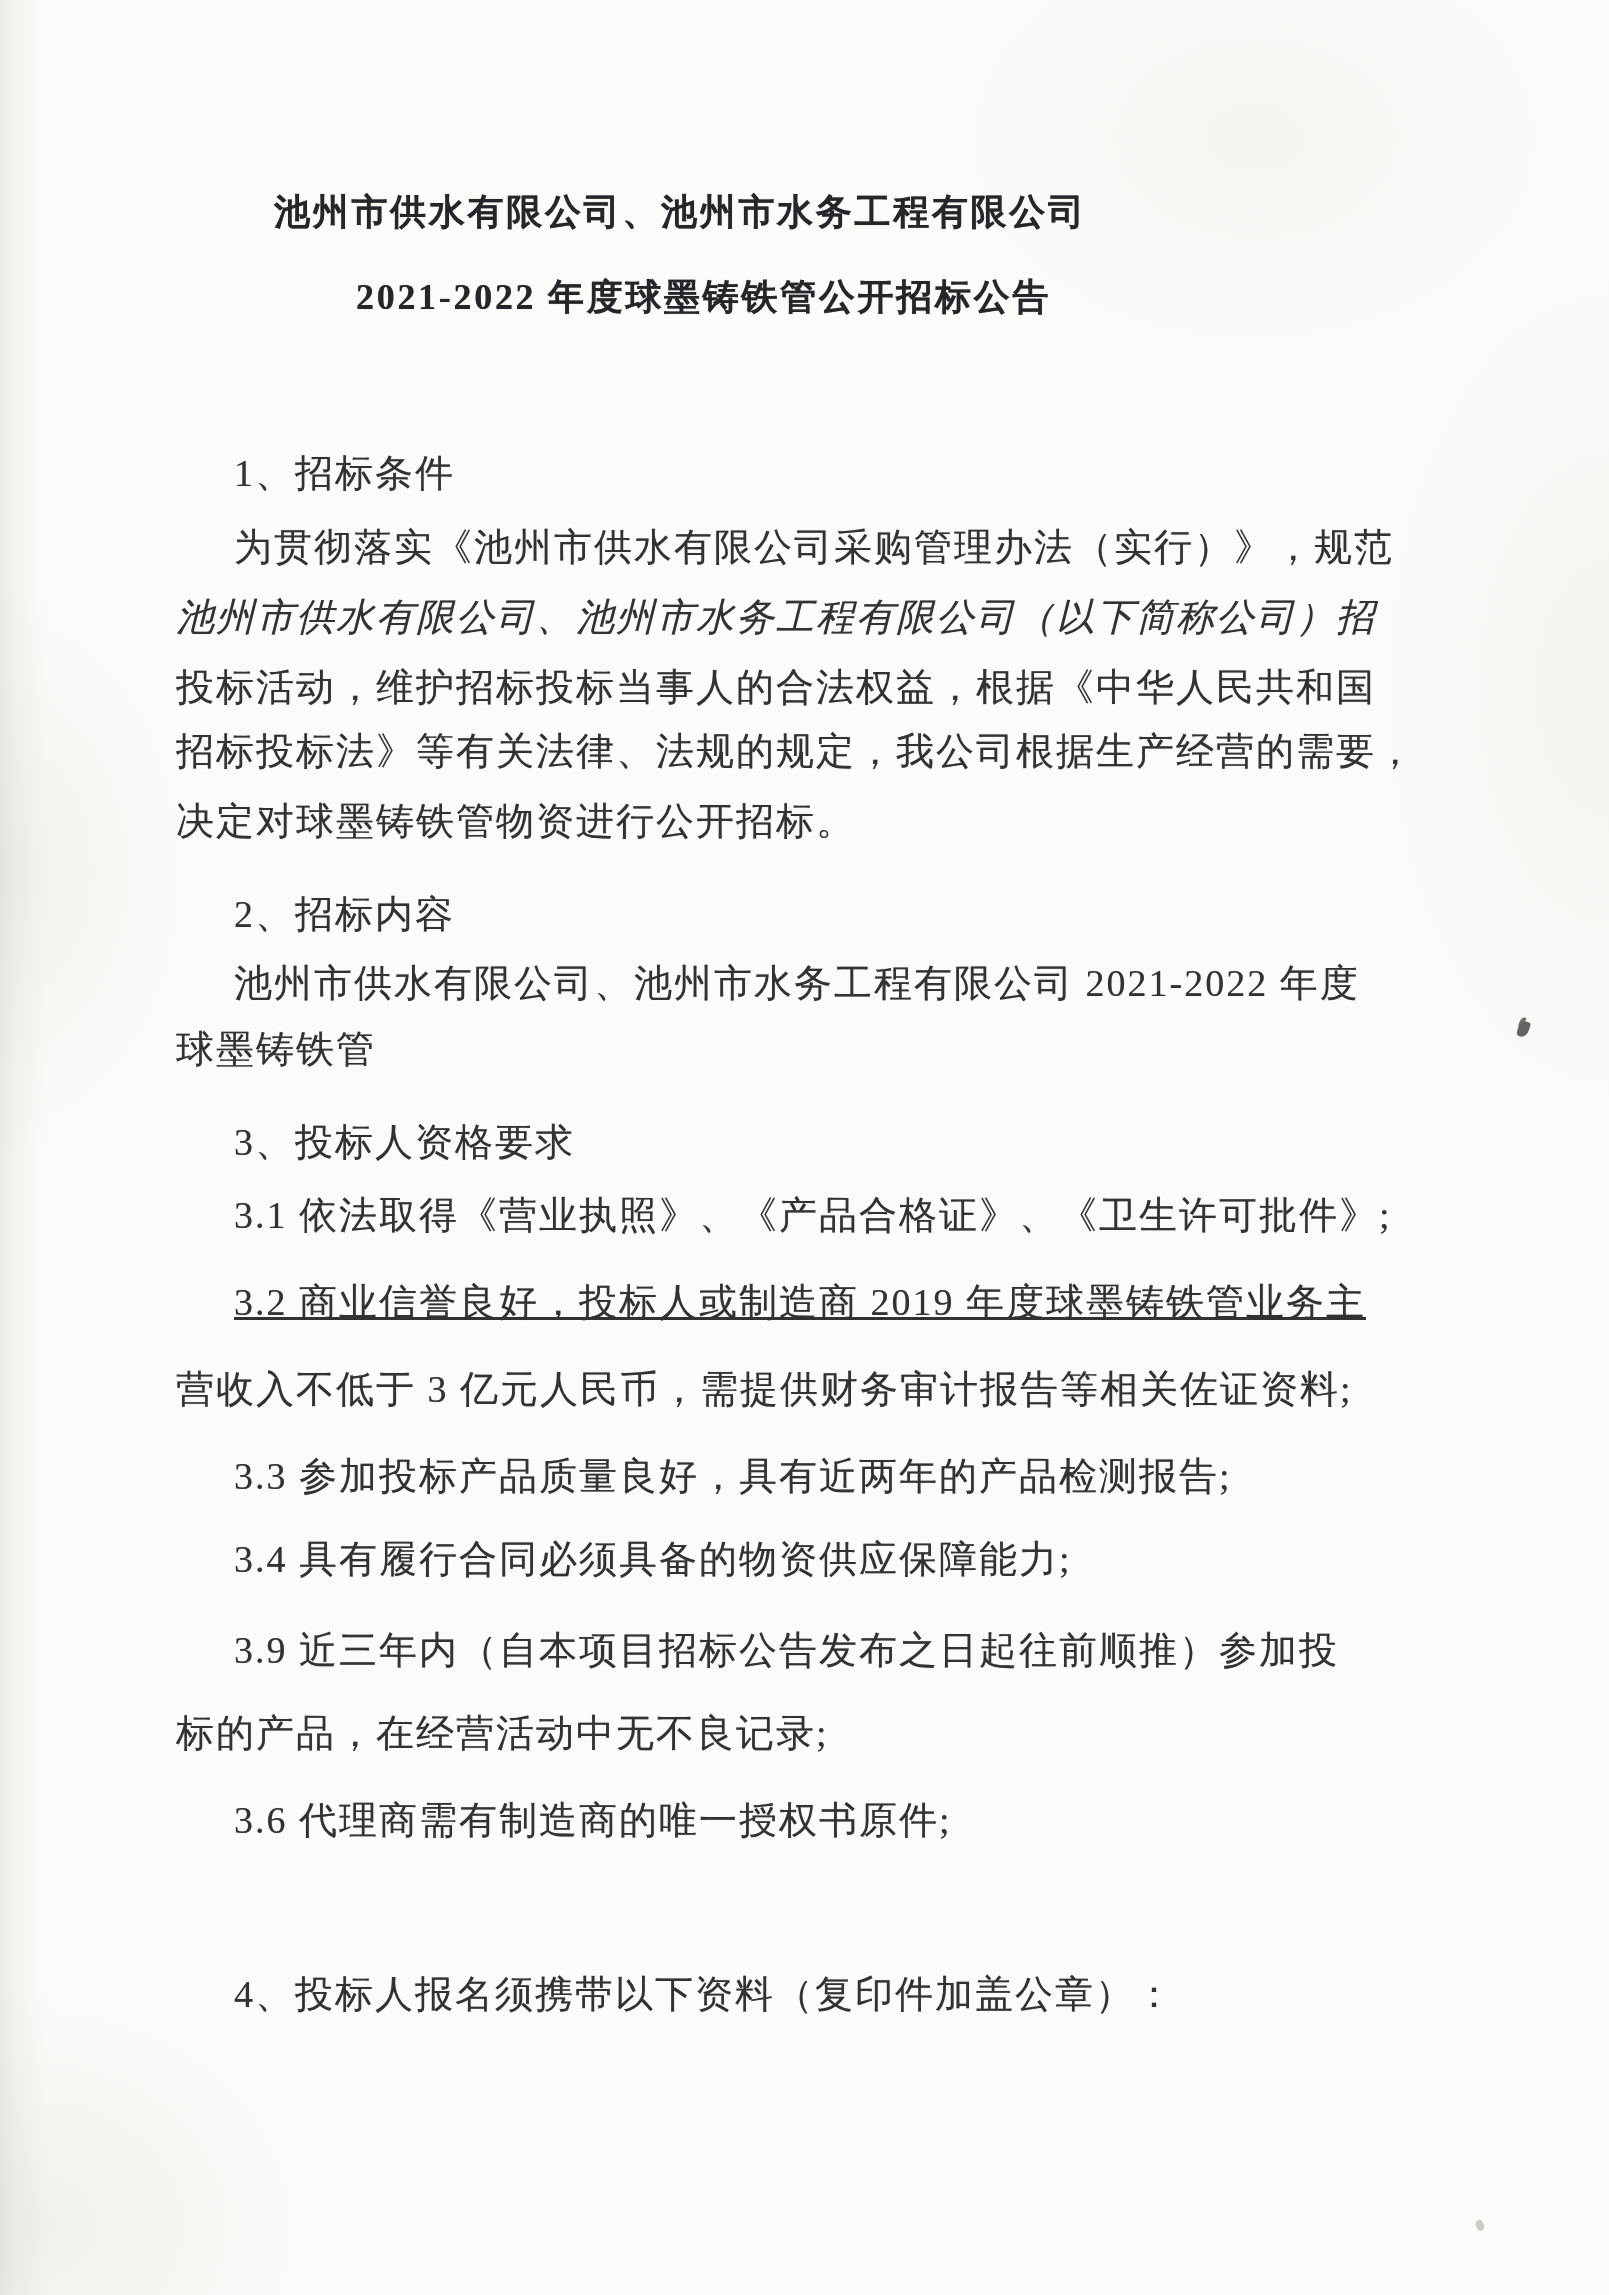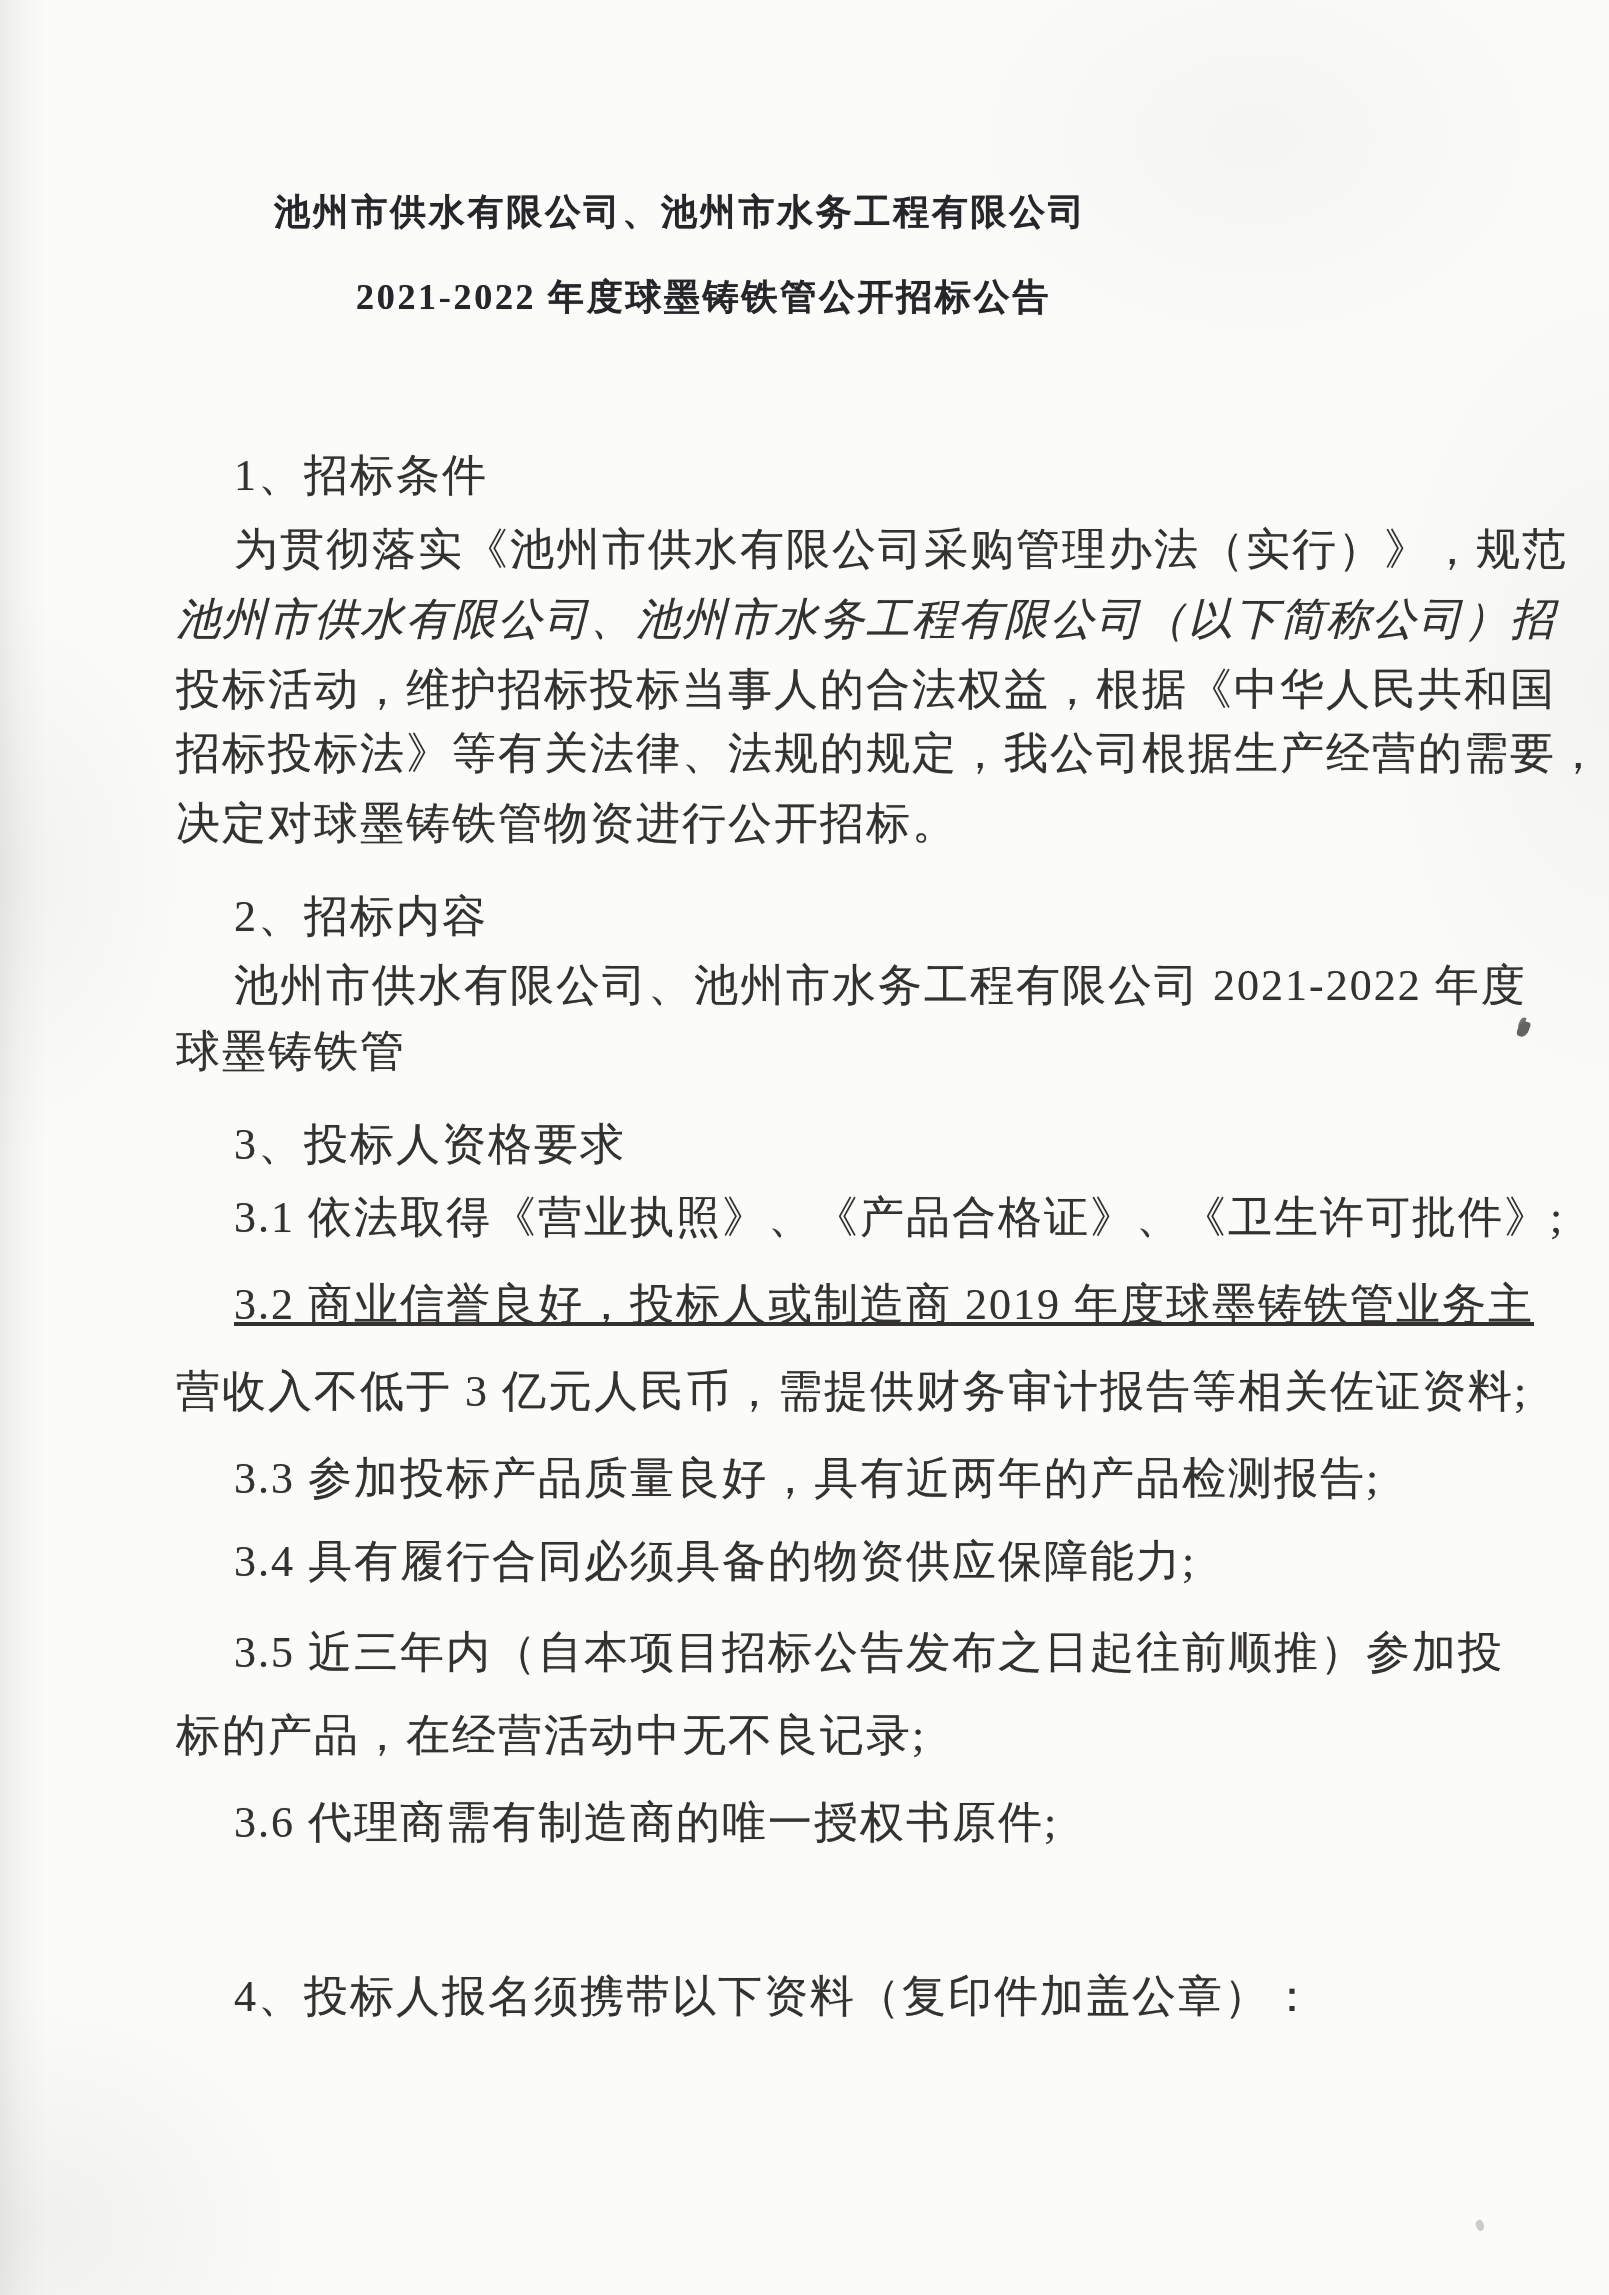--- a/index.html
+++ b/index.html
@@ -31,21 +31,21 @@
     text-shadow: 0 0 0.7px rgba(40,40,40,0.45);
   }
   .title-line {
     font-size: 36px;
     font-weight: bold;
     letter-spacing: 2.7px;
     color: #26262a;
     text-shadow: 0 0 0.7px rgba(20,20,25,0.6);
   }
   .body-line {
-    font-size: 44px;
+    font-size: 38px;
     letter-spacing: 2px;
   }
   
   .x-flush  { left: 176px; }   
   .x-indent { left: 234px; }   
   .t1 { left: 274px; top: 194px; }
   .t2 { left: 356px; top: 279px; }
   .y-l01 { top: 454px;  }
   .y-l02 { top: 528px;  }
   .y-l03 { top: 598px; font-style: italic;  }
@@ -107,21 +107,21 @@
   <div class="line body-line x-flush  y-l06">决定对球墨铸铁管物资进行公开招标。</div>
   <div class="line body-line x-indent y-l07">2、招标内容</div>
   <div class="line body-line x-indent y-l08">池州市供水有限公司、池州市水务工程有限公司 2021-2022 年度</div>
   <div class="line body-line x-flush  y-l09">球墨铸铁管</div>
   <div class="line body-line x-indent y-l10">3、投标人资格要求</div>
   <div class="line body-line x-indent y-l11">3.1 依法取得《营业执照》、《产品合格证》、《卫生许可批件》;</div>
   <div class="line body-line x-indent y-l12">3.2 商业信誉良好，投标人或制造商 2019 年度球墨铸铁管业务主</div>
   <div class="line body-line x-flush  y-l13">营收入不低于 3 亿元人民币，需提供财务审计报告等相关佐证资料;</div>
   <div class="line body-line x-indent y-l14">3.3 参加投标产品质量良好，具有近两年的产品检测报告;</div>
   <div class="line body-line x-indent y-l15">3.4 具有履行合同必须具备的物资供应保障能力;</div>
-  <div class="line body-line x-indent y-l16">3.5 近三年内（自本项目招标公告发布之日起往前顺推）参加投</div>
+  <div class="line body-line x-indent y-l16">3.9 近三年内（自本项目招标公告发布之日起往前顺推）参加投</div>
   <div class="line body-line x-flush  y-l17">标的产品，在经营活动中无不良记录;</div>
   <div class="line body-line x-indent y-l18">3.6 代理商需有制造商的唯一授权书原件;</div>
   <div class="line body-line x-indent y-l20">4、投标人报名须携带以下资料（复印件加盖公章）：</div>
 
   <div class="speck-right"></div>
   <div class="speck-bottom"></div>
 </div>
 
 
 </body></html>

